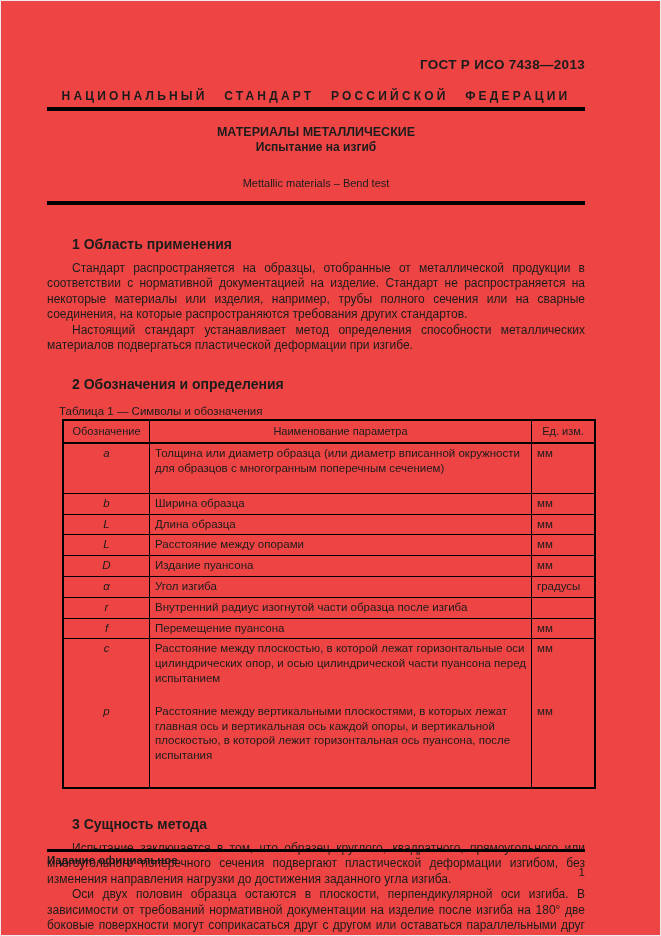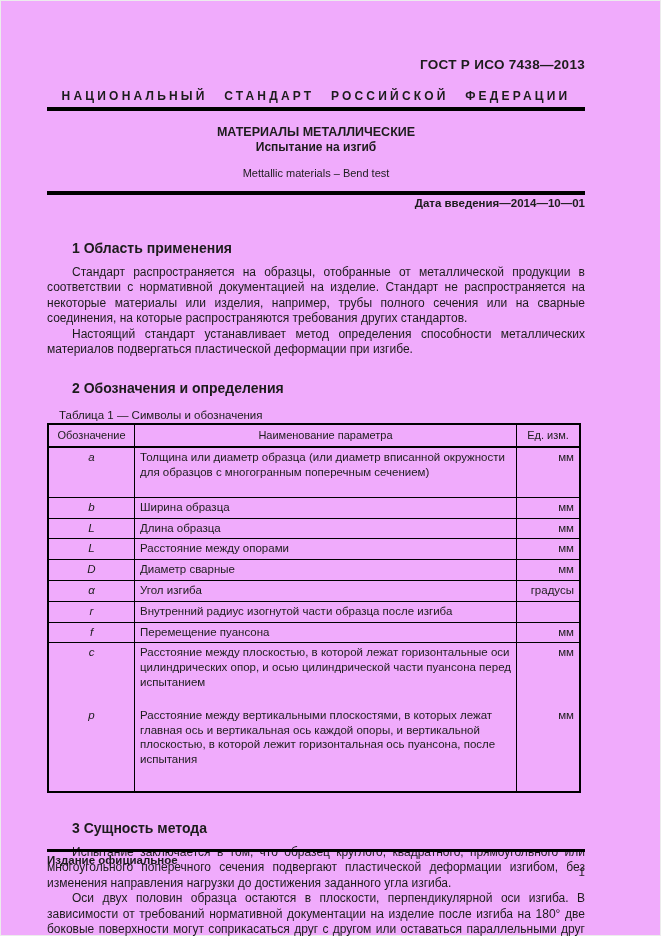--- a/index.html
+++ b/index.html
@@ -5,21 +5,21 @@
   html,body{margin:0;padding:0;}
   body{
     width:661px;height:936px;
     background:#f4f4f4;
     font-family:"Liberation Sans","DejaVu Sans",sans-serif;
     color:#1c1c1c;
   }
   .page{
     position:relative;
     width:661px;height:936px;
-    background:#f0abfc;
+    background:#ef4444;
     overflow:hidden;
     box-shadow:inset 0 0 0 1px #ececec;
   }
   .content{
     padding:0 76px 0 47px; 
   }
   .doc-code{
     padding-top:57px;
     text-align:right;
     font-weight:bold;
@@ -43,21 +43,21 @@
     font-weight:bold;
     font-size:12.5px;
   }
   .title-sub{
     margin-top:1px;
     text-align:center;
     font-weight:bold;
     font-size:12px;
   }
   .title-en{
-    margin-top:13px;
+    margin-top:23px;
     text-align:center;
     font-size:11px;
   }
   .rule-intro{margin-top:12px;height:4px;}
   .intro-date{
     margin-top:2px;
     text-align:right;
     font-weight:bold;
     font-size:11.5px;
   }
@@ -79,21 +79,21 @@
     text-indent:25px;
   }
   .section p + p{margin-top:0;}
   .table-caption{
     margin-top:13px;
     margin-left:12px;
     font-size:11.5px;
   }
   table.symbols{
     margin-top:2px;
-    margin-left:0;
+    margin-left:15px;
     border-collapse:collapse;
     width:498px;
     table-layout:fixed;
     font-size:11.5px;
     line-height:14.8px;
     padding-left:32px;
   }
   table.symbols th,
   table.symbols td{
     border:1px solid #000;
@@ -110,21 +110,21 @@
   }
   .col-symbol{width:75px;}
   .col-name{width:371px;}
   .col-unit{width:52px;}
   td.sym{
     text-align:center;
     font-style:italic;
     border-right:2px solid #000;
   }
   th.col-symbol{border-right:2px solid #000;}
-  td.unit{text-align:right;}
+  td.unit{text-align:left;}
   tbody tr:nth-child(1) td{padding-bottom:17px;}
   tbody tr:nth-child(9) td{border-bottom:none;padding-bottom:16px;}
   tbody tr:nth-child(10) td{border-top:hidden;padding-bottom:24px;}
   .footer{
     position:absolute;
     left:47px;right:76px;top:849px;
   }
   .footer-rule{height:3px;background:#000;}
   .footer-note{
     margin-top:2px;
@@ -146,21 +146,20 @@
     <div class="doc-code">ГОСТ Р ИСО 7438—2013</div>
 
     <div class="std-name">НАЦИОНАЛЬНЫЙ СТАНДАРТ РОССИЙСКОЙ ФЕДЕРАЦИИ</div>
     <div class="rule rule-header"></div>
 
     <div class="title-ru">МАТЕРИАЛЫ МЕТАЛЛИЧЕСКИЕ</div>
     <div class="title-sub">Испытание на изгиб</div>
     <div class="title-en">Mettallic materials – Bend test</div>
 
     <div class="rule rule-intro"></div>
-    <div class="intro-date">Дата введения—2014—10—01</div>
 
     <div class="section sec-1">
       <h2>1 Область применения</h2>
       <p>Стандарт распространяется на образцы, отобранные от металлической продукции в соответствии с нормативной документацией на изделие. Стандарт не распространяется на некоторые материалы или изделия, например, трубы полного сечения или на сварные соединения, на которые распространяются требования других стандартов.</p>
       <p>Настоящий стандарт устанавливает метод определения способности металлических материалов подвергаться пластической деформации при изгибе.</p>
     </div>
 
     <div class="section sec-2">
       <h2>2 Обозначения и определения</h2>
     </div>
@@ -190,21 +189,21 @@
             <td class="name">Длина образца</td>
             <td class="unit">мм</td>
           </tr>
           <tr>
             <td class="sym">L</td>
             <td class="name">Расстояние между опорами</td>
             <td class="unit">мм</td>
           </tr>
           <tr>
             <td class="sym">D</td>
-            <td class="name">Диаметр сварные</td>
+            <td class="name">Издание пуансона</td>
             <td class="unit">мм</td>
           </tr>
           <tr>
             <td class="sym">α</td>
             <td class="name">Угол изгиба</td>
             <td class="unit">градусы</td>
           </tr>
           <tr>
             <td class="sym">r</td>
             <td class="name">Внутренний радиус изогнутой части образца после изгиба</td>

